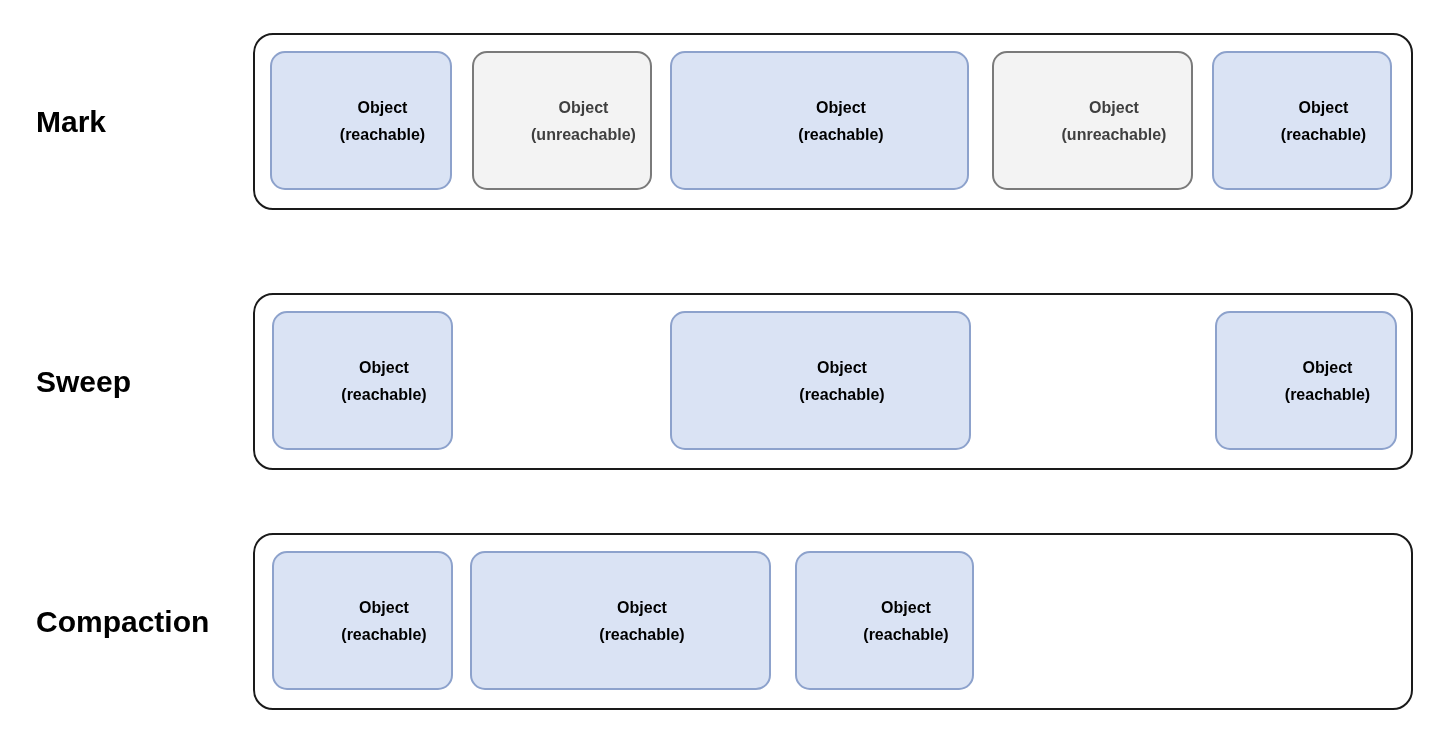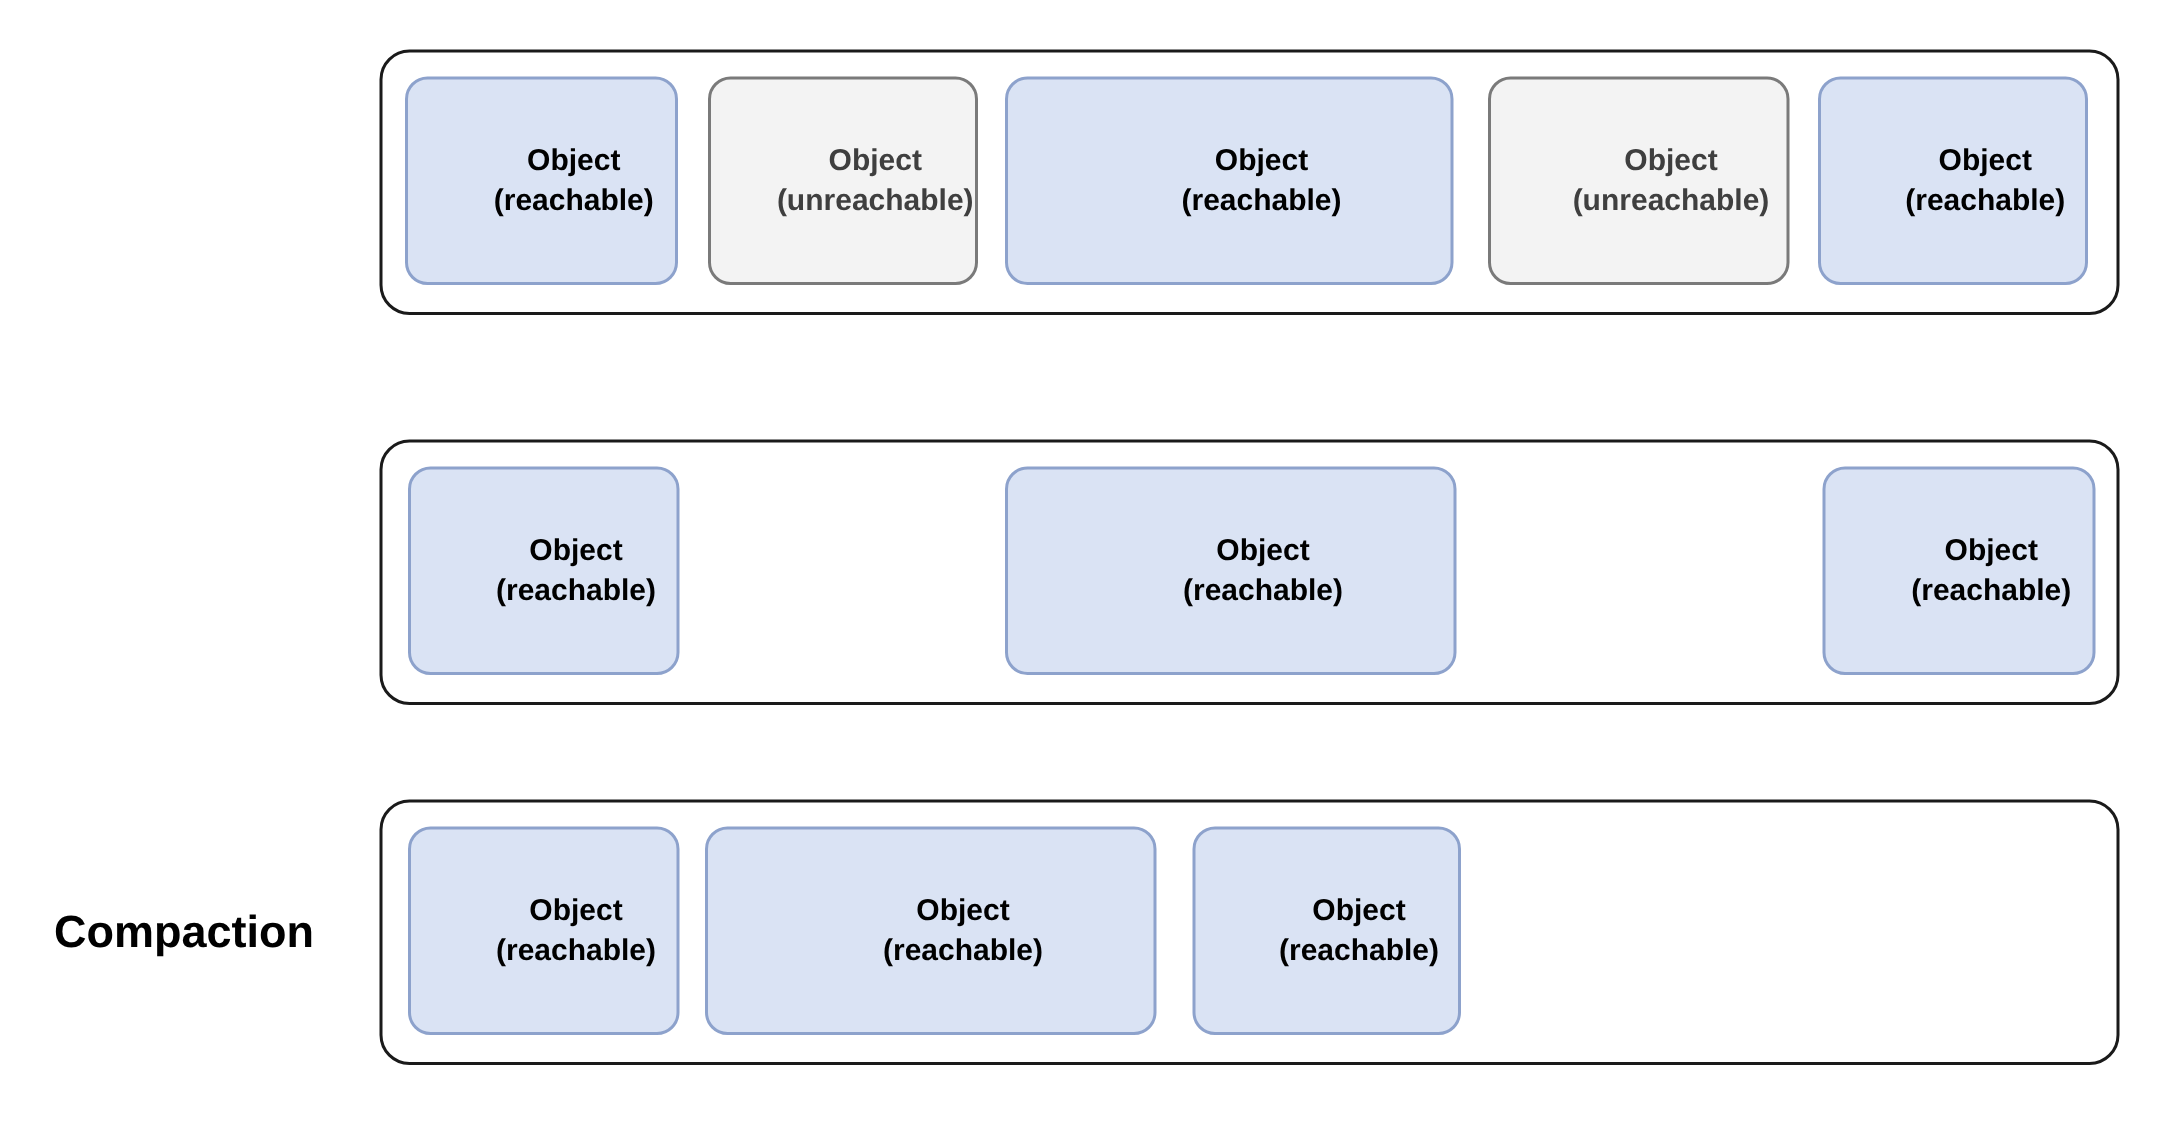--- a/index.html
+++ b/index.html
@@ -48,21 +48,21 @@
     position: absolute;
     top: 16px;
     height: 139px;
     box-sizing: border-box;
     border-radius: 15px;
     display: flex;
     flex-direction: column;
     align-items: center;
     justify-content: center;
     text-align: center;
-    font-size: 20px;
+    font-size: 16px;
     line-height: 27px;
     font-weight: bold;
     padding-left: 43px;
   }
   .obj.reachable {
     background: var(--reachable-fill, #dae3f4);
     border: 2px solid var(--reachable-border, #8da2cc);
     color: var(--reachable-text, #000000);
   }
   .obj.unreachable {
@@ -71,20 +71,21 @@
     color: var(--unreachable-text, #3f3f3f);
   }
   .l1, .l2 { display: block; }
 </style>
 </head>
 <body>
 
 <div id="stage" style="--bg: #ffffff; --heap-border: #1a1a1a; --label-text: #000000; --reachable-fill: #dae3f4; --reachable-border: #8da2cc; --reachable-text: #000000; --unreachable-fill: #f3f3f3; --unreachable-border: #7a7a7a; --unreachable-text: #3f3f3f;">
   <div id="rows">
       <div class="row" style="top: 33px;">
+    <div class="row-label">Mark</div>
     <div class="heap">
           <div class="obj reachable" style="left: 15px; width: 182px;">
     <span class="l1">Object</span>
     <span class="l2">(reachable)</span>
   </div>
           <div class="obj unreachable" style="left: 217px; width: 180px;">
     <span class="l1">Object</span>
     <span class="l2">(unreachable)</span>
   </div>
           <div class="obj reachable" style="left: 415px; width: 299px;">
@@ -95,20 +96,21 @@
     <span class="l1">Object</span>
     <span class="l2">(unreachable)</span>
   </div>
           <div class="obj reachable" style="left: 957px; width: 180px;">
     <span class="l1">Object</span>
     <span class="l2">(reachable)</span>
   </div>
         </div>
   </div>
       <div class="row" style="top: 293px;">
+    <div class="row-label">Sweep</div>
     <div class="heap">
           <div class="obj reachable" style="left: 17px; width: 181px;">
     <span class="l1">Object</span>
     <span class="l2">(reachable)</span>
   </div>
           <div class="obj reachable" style="left: 415px; width: 301px;">
     <span class="l1">Object</span>
     <span class="l2">(reachable)</span>
   </div>
           <div class="obj reachable" style="left: 960px; width: 182px;">

